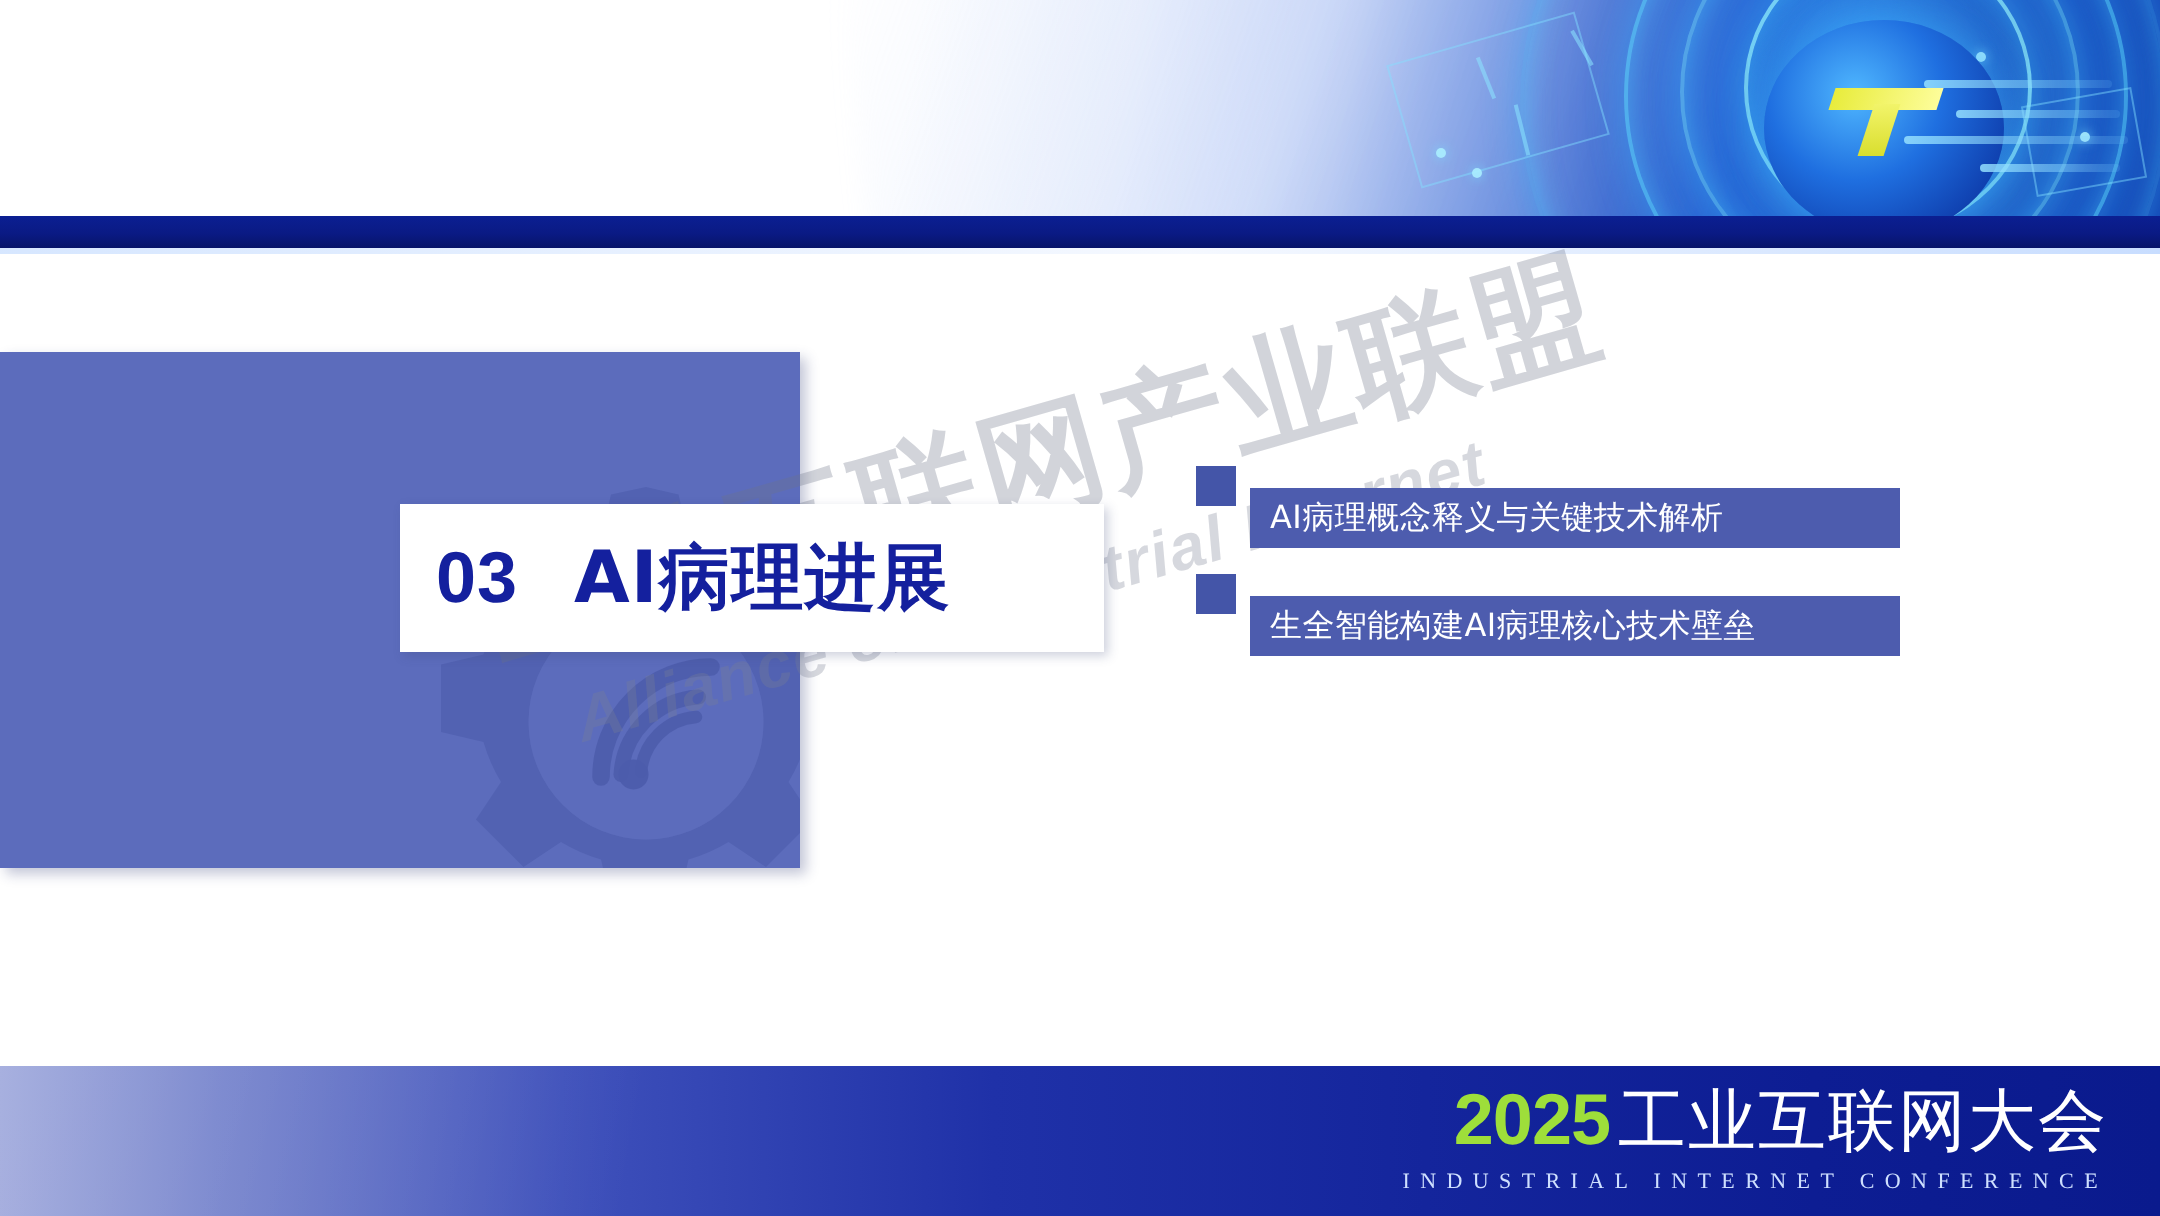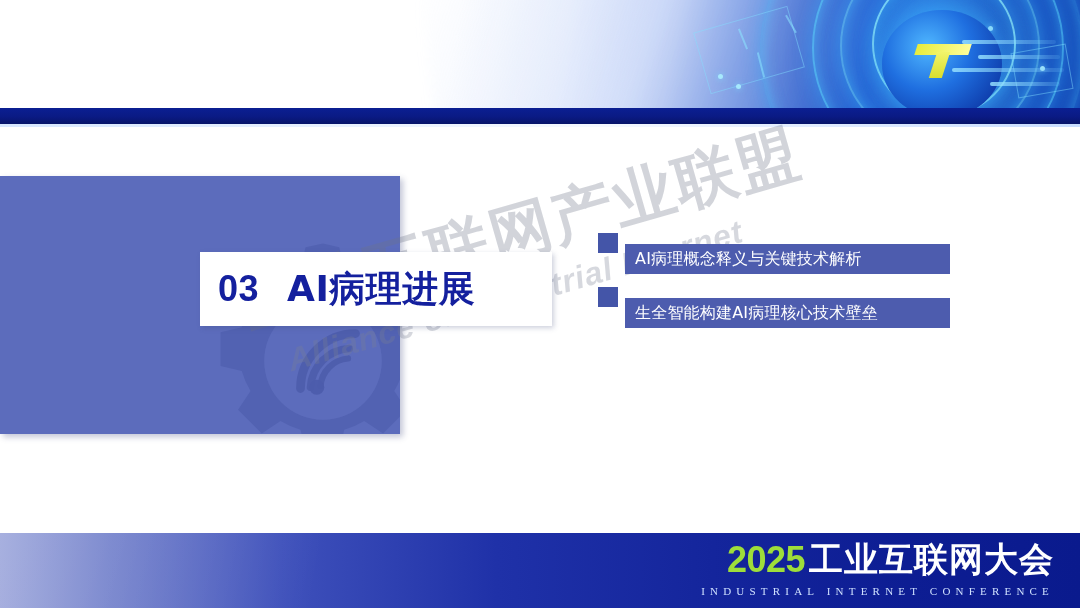--- a/index.html
+++ b/index.html
@@ -295,35 +295,35 @@
   }
   .footer-logo {
     position: absolute;
     right: 26px;
     top: 9px;
     text-align: right;
     line-height: 1;
   }
   .logo-main {
     display: flex;
-    align-items: flex-start;
+    align-items: flex-end;
     justify-content: flex-end;
     white-space: nowrap;
   }
   .logo-year {
     color: #9ede3a;
     font-size: 36px;
     font-weight: bold;
     letter-spacing: -0.5px;
     font-family: "Liberation Sans", "DejaVu Sans", sans-serif;
   }
   .logo-cn {
     color: #ffffff;
     font-size: 34px;
-    font-weight: bold;
+    font-weight: normal;
     letter-spacing: 1px;
     margin-left: 4px;
     font-family: "DejaVu Sans", "Liberation Sans", sans-serif;
   }
   .logo-en {
     color: #cfe0ff;
     font-size: 11px;
     letter-spacing: 5.2px;
     margin-top: 8px;
     font-family: Liberation Serif, serif;

